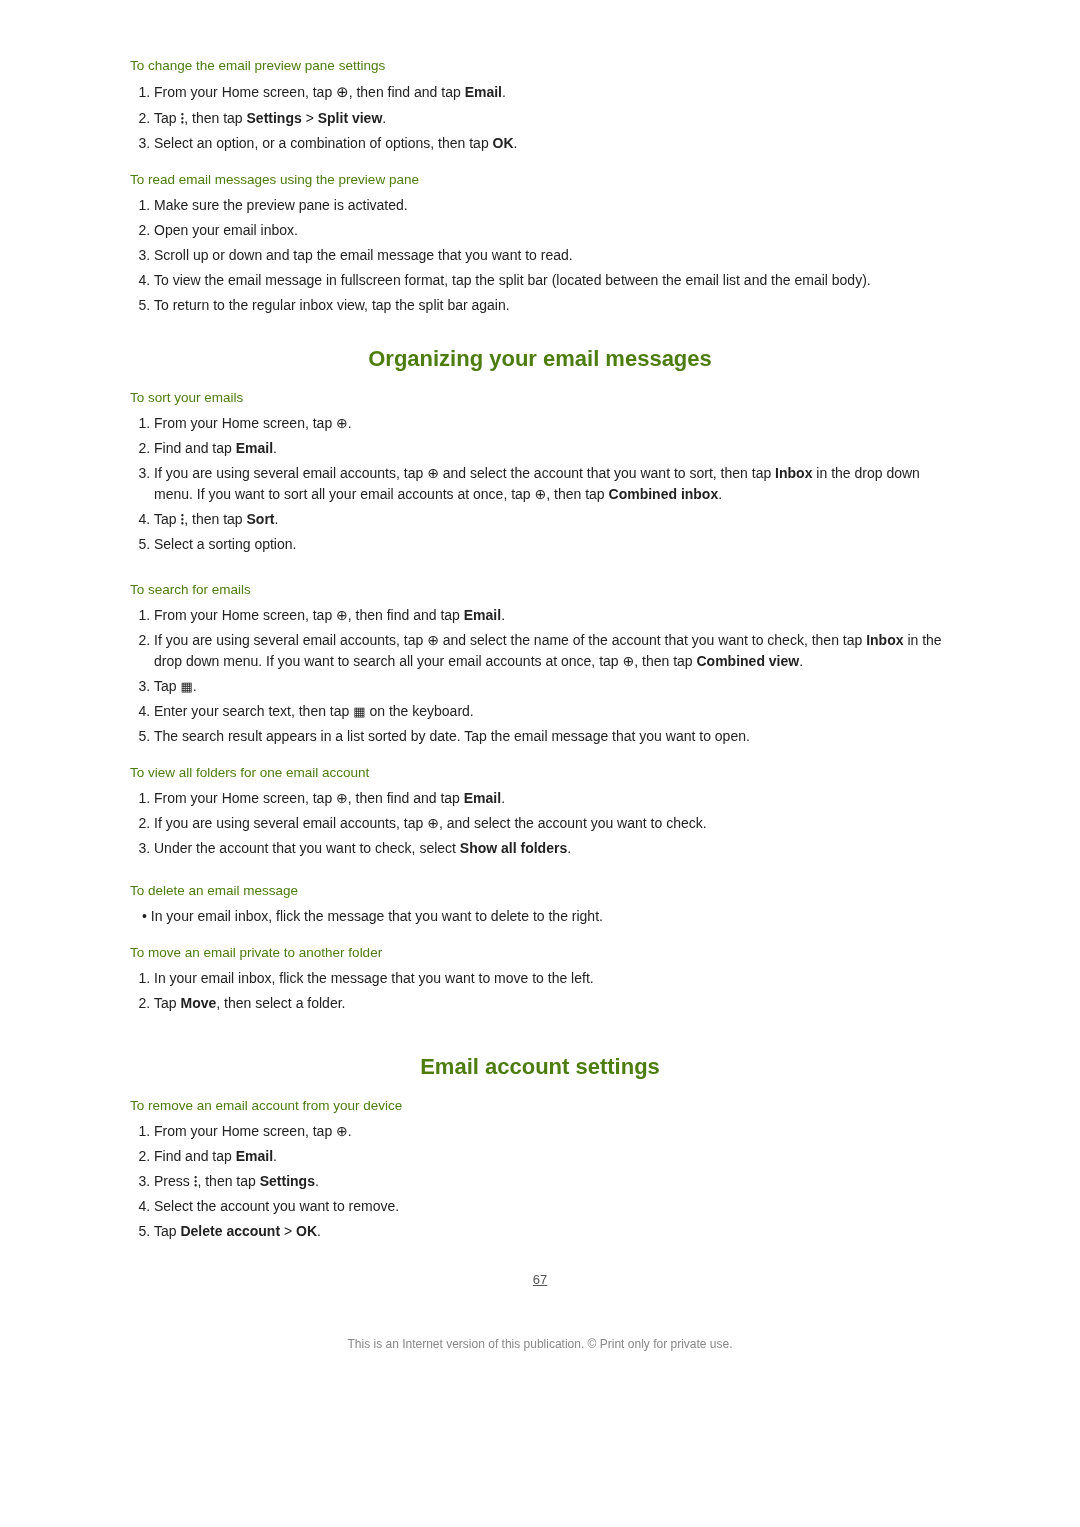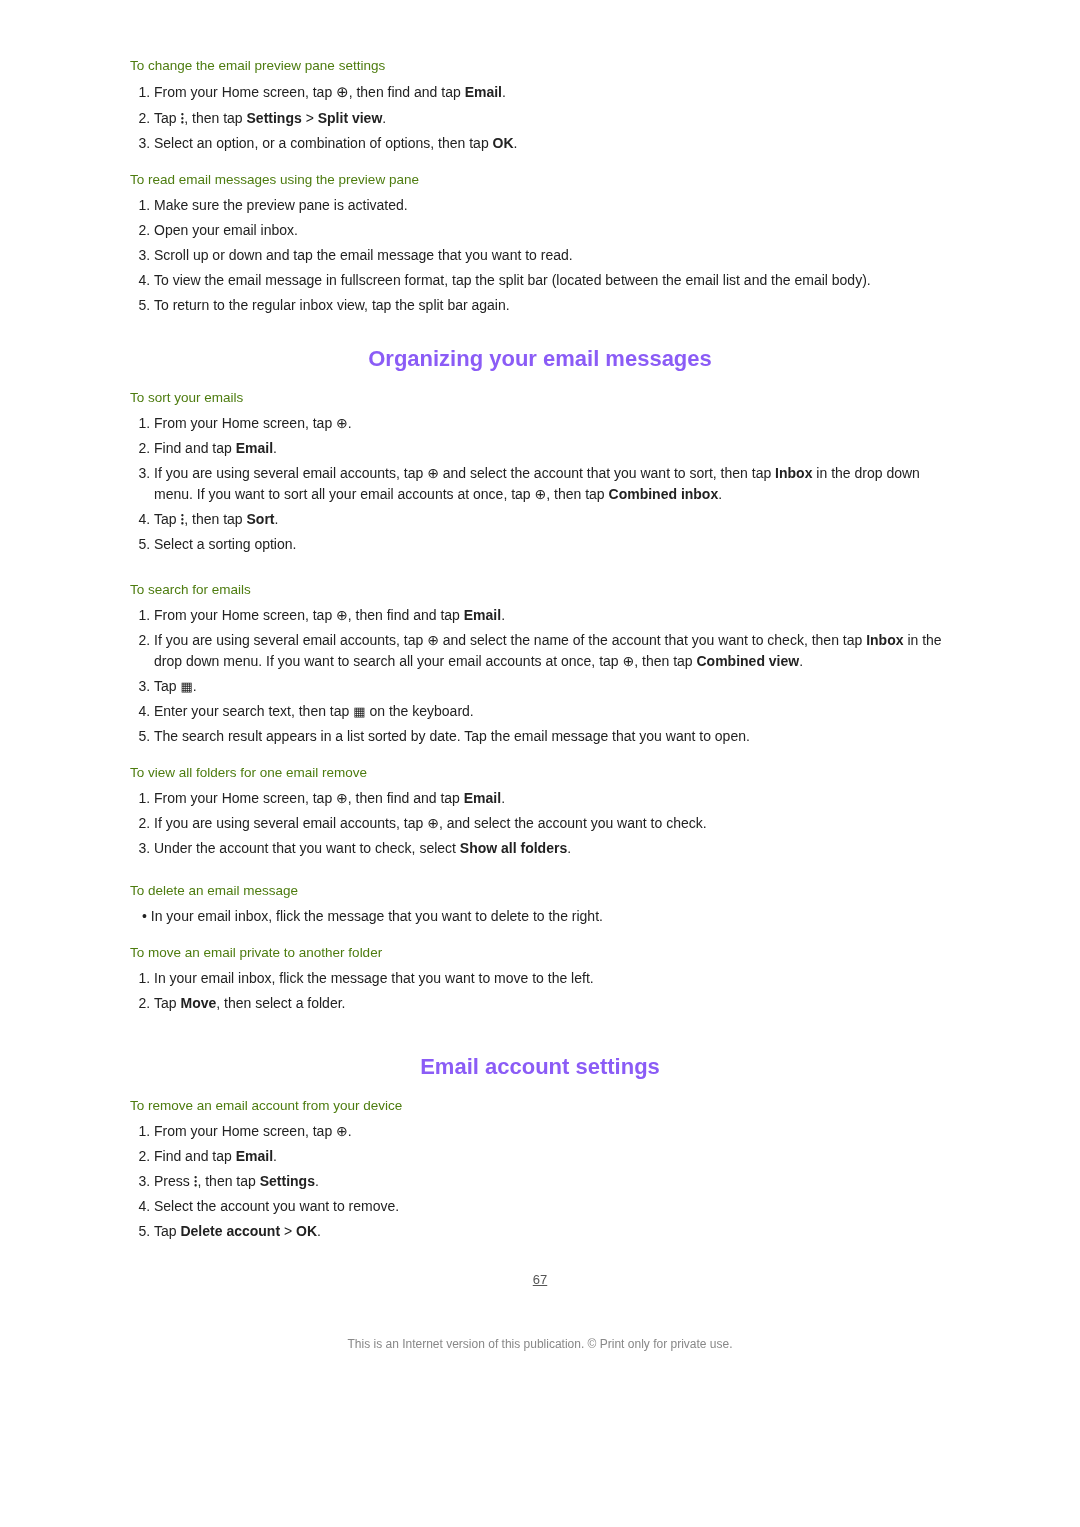--- a/index.html
+++ b/index.html
@@ -22,21 +22,21 @@
       font-size: 13.5px;
       font-weight: normal;
       margin-bottom: 8px;
       margin-top: 18px;
     }
     .major-heading {
       font-size: 22px;
       font-weight: bold;
       text-align: center;
       margin: 28px 0 18px 0;
-      color: #8b5cf6;
+      color: #4d7c0f;
     }
     ol {
       padding-left: 24px;
       margin-bottom: 8px;
     }
     ol li {
       margin-bottom: 4px;
       line-height: 1.5;
     }
     ul {
@@ -119,21 +119,21 @@
       <ol>
         <li>From your Home screen, tap <span>⊕</span>, then find and tap <b>Email</b>.</li>
         <li>If you are using several email accounts, tap <span>⊕</span> and select the name of the account that you want to check, then tap <b>Inbox</b> in the drop down menu. If you want to search all your email accounts at once, tap <span>⊕</span>, then tap <b>Combined view</b>.</li>
         <li>Tap <span style="font-size:13px;">▦</span>.</li>
         <li>Enter your search text, then tap <span style="font-size:13px;">▦</span> on the keyboard.</li>
         <li>The search result appears in a list sorted by date. Tap the email message that you want to open.</li>
       </ol>
     </div>
 
     <div style="margin-top:16px;">
-      <div class="section-heading">To view all folders for one email remove</div>
+      <div class="section-heading">To view all folders for one email account</div>
       <ol>
         <li>From your Home screen, tap <span>⊕</span>, then find and tap <b>Email</b>.</li>
         <li>If you are using several email accounts, tap <span>⊕</span>, and select the account you want to check.</li>
         <li>Under the account that you want to check, select <b>Show all folders</b>.</li>
       </ol>
     </div>
 
     <div style="margin-top:24px;">
       <div class="section-heading">To delete an email message</div>
       <ul>

